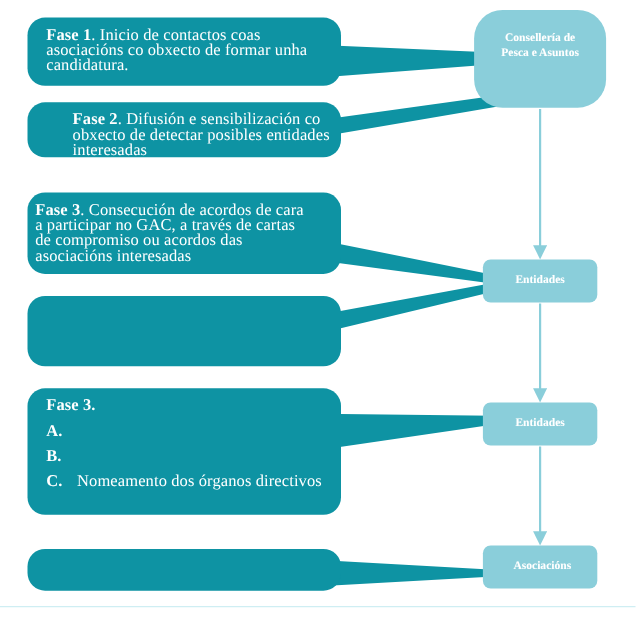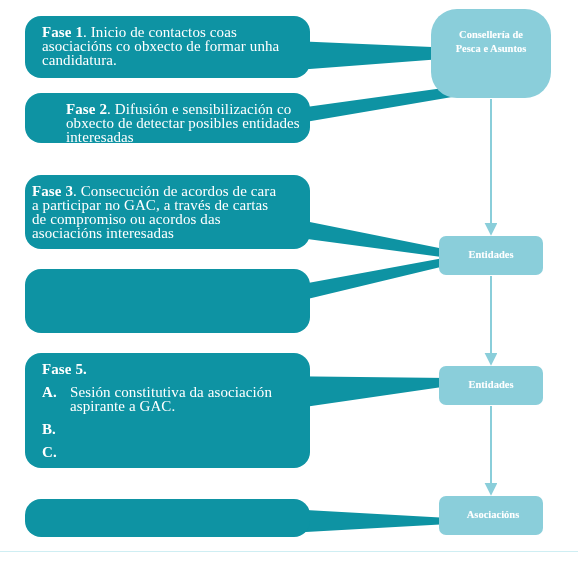--- a/index.html
+++ b/index.html
@@ -118,30 +118,30 @@
     <span>Difusión e sensibilización co obxecto de detectar posibles entidades interesadas</span>
   </div>
 
   <div class="bubble-text" style="left:32px; top:184px; width:252px;">
     <b>Fase 3</b><span>.</span>
     <span>Consecución de acordos de cara a participar no GAC, a través de cartas de compromiso ou acordos das asociacións interesadas</span>
   </div>
 
 
   <div class="bubble-text" style="left:42px; top:362px; width:252px;">
-    <b>Fase 5.</b>
+    <b>Fase 3.</b>
     <div class="list-row">
       <span class="list-letter">A.</span>
-      <span class="list-body">Sesión constitutiva da asociación aspirante a GAC.</span>
     </div>
     <div class="list-row">
       <span class="list-letter">B.</span>
     </div>
     <div class="list-row">
       <span class="list-letter">C.</span>
+      <span class="list-body">Nomeamento dos órganos directivos</span>
     </div>
   </div>
 
 
   <div class="node-text" style="left:431px; top:28px; width:120px;">
     <div>Consellería de</div>
     <div>Pesca e Asuntos</div>
   </div>
 
   <div class="node-text" style="left:439px; top:248px; width:104px;">

